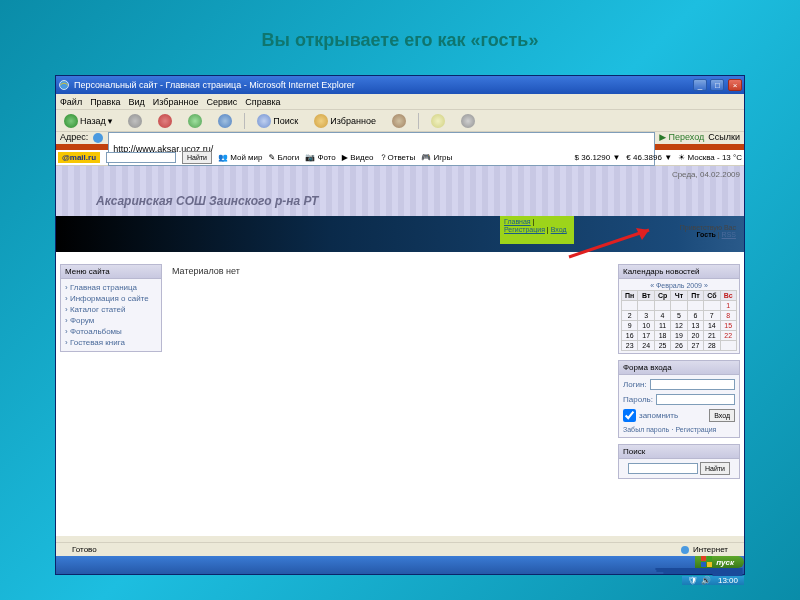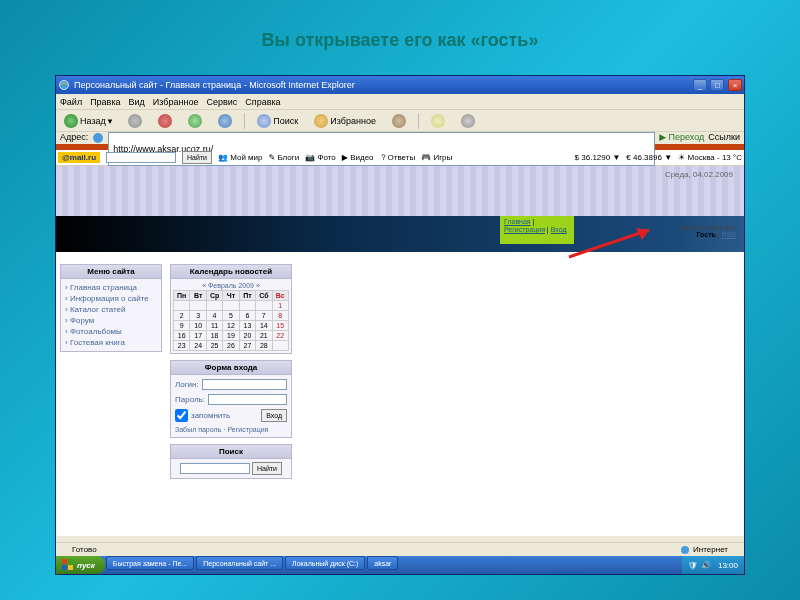--- a/index.html
+++ b/index.html
@@ -16,50 +16,50 @@
 .toolbar { height: 22px; background: #ece9d8; display: flex; align-items: center; padding: 0 4px; gap: 8px; border-bottom: 1px solid #d4d0c0; font-size: 9px; }
 .tb-btn { display: inline-flex; align-items: center; gap: 2px; padding: 1px 3px; border: 1px solid transparent; border-radius: 2px; }
 .tb-icon { width: 14px; height: 14px; border-radius: 7px; display: inline-block; }
 .addressbar { height: 18px; background: #ece9d8; display: flex; align-items: flex-start; padding: 0 4px; gap: 4px; font-size: 9px; border-bottom: 6px solid #c2410c; }
 .addressbar input { flex: 1; height: 14px; border: 1px solid #7f9db9; font-size: 9px; padding: 16px 4px; }
 .mailru-bar { height: 16px; background: #fff; display: flex; align-items: center; font-size: 8px; gap: 6px; padding: 0 2px; border-bottom: 1px solid #d4d0c0; justify-content: flex-end; }
 .mailru-logo { background: #f7c600; color: #1a2f8a; font-weight: bold; padding: 1px 4px; font-size: 8px; }
 .mailru-bar input { width: 70px; height: 11px; border: 1px solid #7f9db9; font-size: 8px; }
 .mailru-right { margin-left: auto; display: flex; gap: 6px; white-space: nowrap; }
 .page-content { height: 370px; overflow: hidden; background: #fff; position: relative; }
-.date-bar { position: absolute; right: 11px; top: 4px; font-size: 8px; color: #666; }
+.date-bar { position: absolute; right: 4px; top: 4px; font-size: 8px; color: #666; }
 .school-header { position: absolute; left: 0; top: 0; width: 100%; height: 50px; background: repeating-linear-gradient(90deg, #d4d4ee 0 6px, #c8c8e4 6px 12px); }
 .school-name { position: absolute; left: 40px; top: 28px; font-size: 12px; font-style: italic; color: #6a6a8a; font-weight: bold; }
 .banner { position: absolute; top: 50px; left: 0; width: 100%; height: 36px; background: linear-gradient(90deg, #000 0%, #0a2a4a 40%, #1a4a7a 90%, #2a5a8a 100%); }
 .nav-green { position: absolute; right: 170px; top: 50px; width: 74px; height: 28px; background: #9dd41a; font-size: 7px; padding: 2px 4px; line-height: 1.2; }
 .nav-green a { color: #1a5a8a; text-decoration: underline; }
 .greeting { position: absolute; right: 8px; top: 58px; font-size: 7px; text-align: right; color: #444; }
 .greeting b { color: #000; }
 .arrow { position: absolute; top: 56px; right: 80px; width: 100px; height: 40px; pointer-events: none; }
 .layout { position: absolute; top: 96px; left: 0; width: 100%; display: flex; }
 .sidebar-left { width: 110px; padding: 2px 4px; }
 .sidebar-right { width: 130px; padding: 2px 4px; }
 .center { flex: 1; padding: 4px 6px; font-size: 9px; color: #333; }
 .block { margin-bottom: 6px; border: 1px solid #b8b8d0; background: #f4f4fa; }
-.block-title { background: linear-gradient(#dcdcec, #c8c8e0); font-size: 8px; font-weight: bold; padding: 2px 4px; border-bottom: 1px solid #b8b8d0; text-align: center; }
+.block-title { background: linear-gradient(#dcdcec, #c8c8e0); font-size: 8px; font-weight: normal; padding: 2px 4px; border-bottom: 1px solid #b8b8d0; }
 .block-body { font-size: 8px; padding: 3px 4px; }
 .block-body div { padding: 1px 0; color: #4a6a9a; cursor: pointer; }
 .login-row { display: flex; align-items: center; gap: 3px; margin-bottom: 2px; }
 .login-row input[type=text], .login-row input[type=password] { flex: 1; width: 60px; height: 11px; border: 1px solid #7f9db9; font-size: 8px; }
 .login-btn { font-size: 7px; height: 13px; border: 1px solid #888; background: #eee; padding: 0 4px; }
 .cal-header { text-align: center; font-size: 7px; padding: 1px; color: #4a6a9a; }
 .cal { width: 100%; border-collapse: collapse; font-size: 7px; }
 .cal th, .cal td { border: 1px solid #ccc; text-align: center; width: 14%; padding: 1px 0; }
 .cal th { background: #e8e8f0; }
 .cal .sun { color: #c02020; }
 .search-row { display: flex; gap: 2px; align-items: center; justify-content: center; padding: 3px; }
 .search-row input { width: 70px; height: 11px; border: 1px solid #7f9db9; font-size: 8px; }
 .statusbar { position: absolute; bottom: 18px; left: 0; width: 100%; height: 14px; background: #ece9d8; border-top: 1px solid #d4d0c0; display: flex; align-items: center; font-size: 8px; padding: 0 16px; }
 .statusbar .sb-right { margin-left: auto; display: flex; align-items: center; gap: 3px; }
-.taskbar { position: absolute; bottom: 0; left: 0; width: 100%; height: 18px; background: linear-gradient(#3a7bd5, #2558a8); display: flex; align-items: flex-start; font-size: 8px; color: #fff; }
+.taskbar { position: absolute; bottom: 0; left: 0; width: 100%; height: 18px; background: linear-gradient(#3a7bd5, #2558a8); display: flex; align-items: flex-end; font-size: 8px; color: #fff; flex-direction: column; }
 .start-btn { height: 18px; background: linear-gradient(#5ea82a, #3a7a1a); padding: 0 10px 0 6px; display: flex; align-items: center; gap: 3px; font-weight: bold; font-style: italic; border-radius: 0 8px 8px 0; }
 .task-item { height: 14px; background: linear-gradient(#4a8ae5, #2a6ac5); border: 1px solid #1a4a9a; margin: 0 1px; padding: 0 6px; display: flex; align-items: center; border-radius: 2px; font-size: 7px; max-width: 110px; overflow: hidden; white-space: nowrap; }
 .tray { margin-left: auto; height: 18px; background: linear-gradient(#2a9ad5, #1a7ab5); padding: 0 6px; display: flex; align-items: center; gap: 3px; }
 .tray .clock { margin-left: 4px; }
 </style>
 </head>
 <body>
 
 <div class="slide-title">Вы открываете его как «гость»</div>
 
@@ -144,20 +144,21 @@
     <span class="mailru-right">
       <span>$ 36.1290 ▼</span>
       <span>€ 46.3896 ▼</span>
       <span>☀ <span>Москва - 13 °C</span></span>
     </span>
   </div>
 
   <div class="page-content">
     <div class="school-header"></div>
     <div class="date-bar">Среда, 04.02.2009</div>
+    <div class="school-name">Аксаринская СОШ Заинского р-на РТ</div>
     <div class="banner"></div>
     <div class="nav-green">
       <a>Главная</a> | <a>Регистрация</a> | <a>Вход</a>
     </div>
     <div class="greeting">
       <span>Приветствую Вас</span><br><b>Гость</b> | <a style="color:#4a6a9a;text-decoration:underline">RSS</a>
     </div>
     <svg class="arrow" viewBox="0 0 100 40">
       <line x1="5" y1="35" x2="85" y2="8" stroke="#e02020" stroke-width="3"></line>
       <polygon points="85,8 72,6 78,18" fill="#e02020"></polygon>
@@ -171,20 +172,23 @@
             <div>› <span>Главная страница</span></div>
             <div>› <span>Информация о сайте</span></div>
             <div>› <span>Каталог статей</span></div>
             <div>› <span>Форум</span></div>
             <div>› <span>Фотоальбомы</span></div>
             <div>› <span>Гостевая книга</span></div>
           </div>
         </div>
       </div>
 
+      <div class="center">
+        <span>Материалов нет</span>
+      </div>
 
       <div class="sidebar-right">
         <div class="block">
           <div class="block-title">Календарь новостей</div>
           <div class="block-body" style="padding:2px">
             <div class="cal-header">« Февраль 2009 »</div>
             <table class="cal">
               <tbody>
                   <tr>
                     <th>Пн</th>

